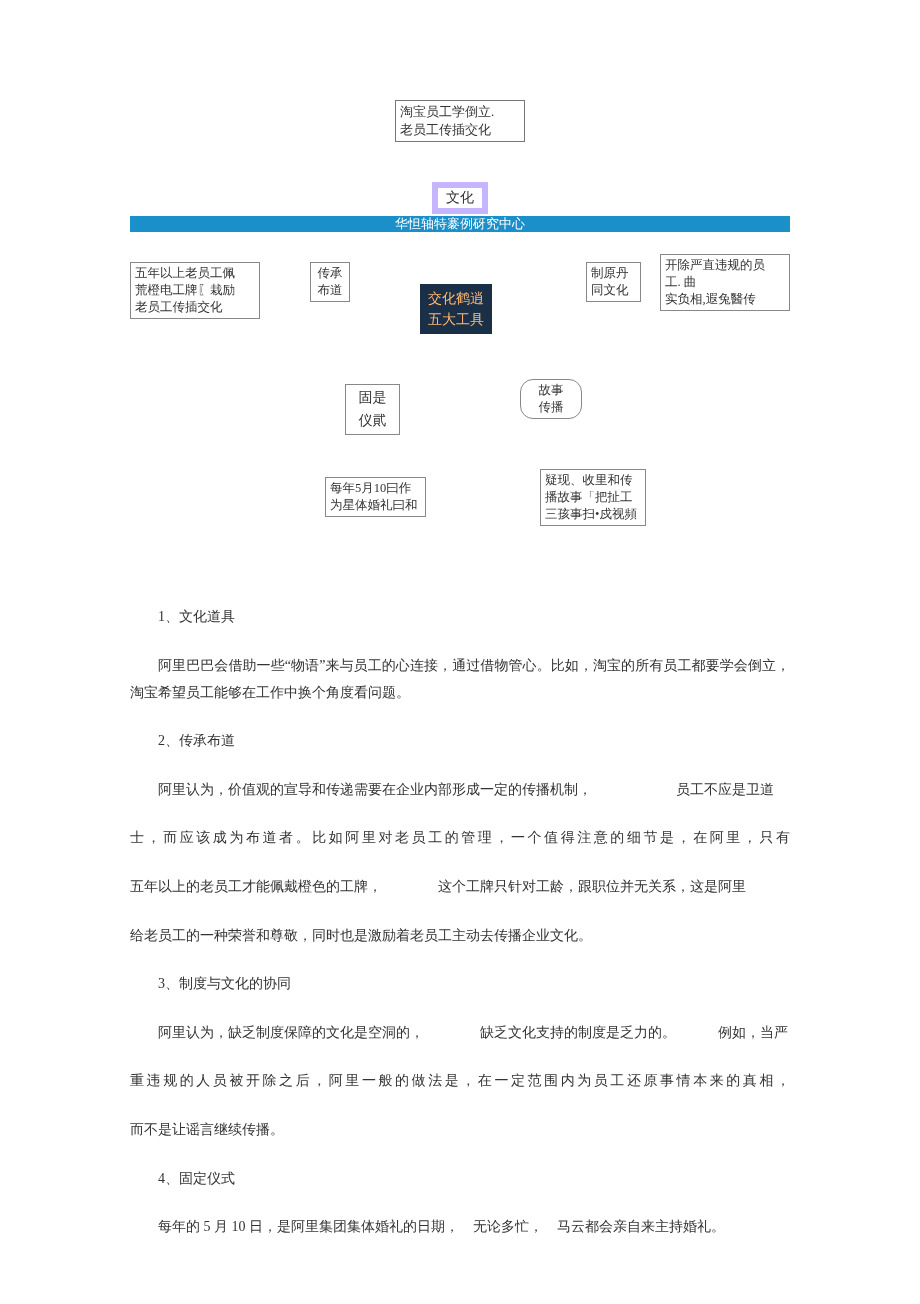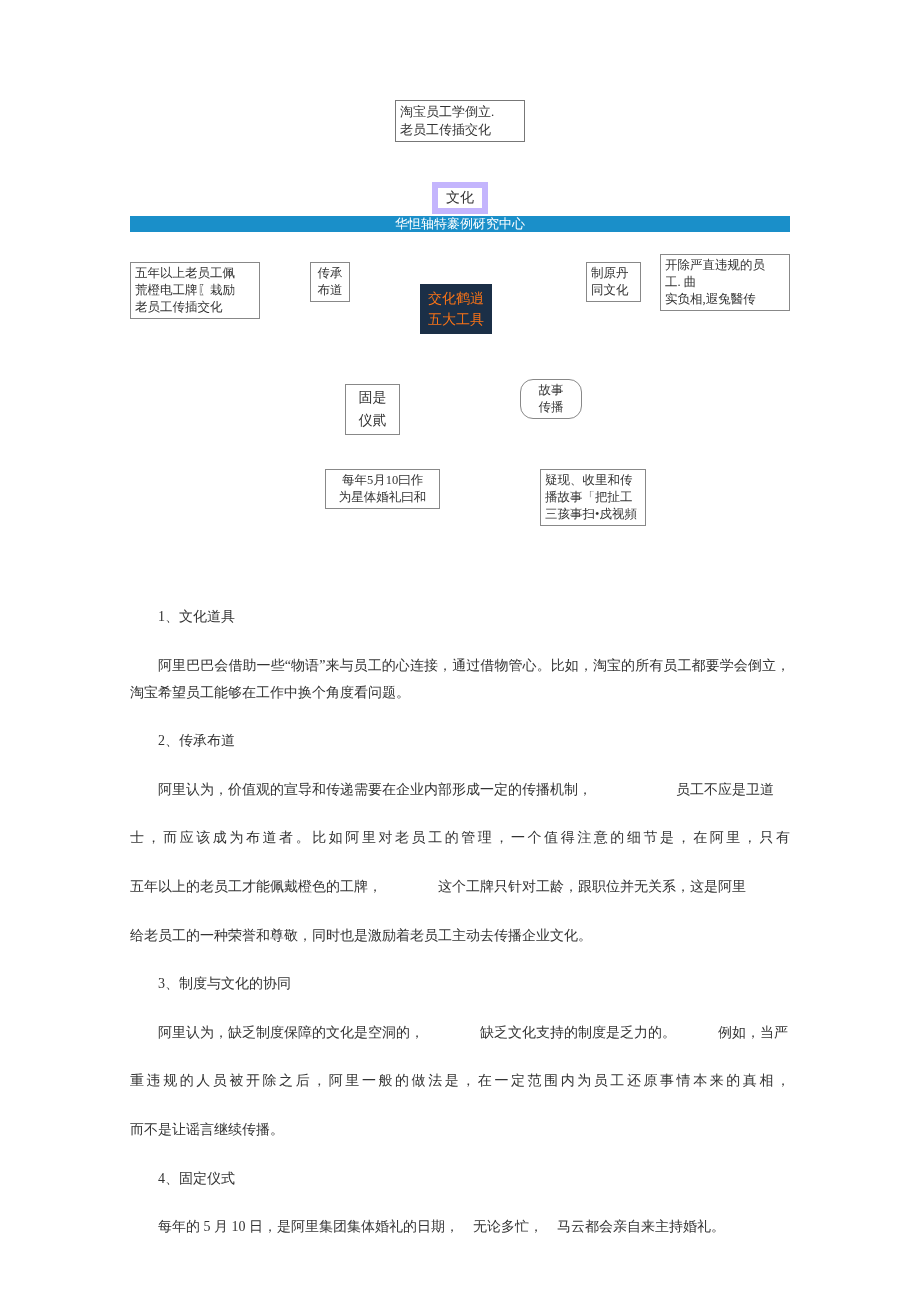--- a/index.html
+++ b/index.html
@@ -46,21 +46,21 @@
     border: 1px solid #888;
     background: #fff;
     font-size: 12.5px;
     line-height: 1.35;
     padding: 2px 4px;
     box-sizing: border-box;
   }
   .center-box {
     position: absolute;
     background: #1b2f47;
-    color: #f97316;
+    color: #fdba74;
     font-size: 14px;
     padding: 4px 8px;
     text-align: center;
     line-height: 1.5;
   }
   .body-text { margin-top: 10px; }
   .body-text p {
     margin: 0 0 22px 0;
     line-height: 1.9;
     text-align: justify;
@@ -92,21 +92,21 @@
 同文化</div>
     <div class="dbox" style="left:530px; top:0px; width:130px; white-space:pre-line;">开除严直违规的员
 工. 曲
 实负相,遐兔醫传</div>
 
     <div class="dbox" style="left:215px; top:130px; width:55px; white-space:pre-line; text-align:center; font-size:14px; line-height:1.6;">固是
 仪貮</div>
     <div class="dbox" style="left:390px; top:125px; width:62px; white-space:pre-line; text-align:center;border-radius:13px;">故事
 传播</div>
 
-    <div class="dbox" style="left:195px; top:215px; width:115px; white-space:pre-line;text-align:center;">每年5月10曰作
+    <div class="dbox" style="left:195px; top:223px; width:101px; white-space:pre-line;">每年5月10曰作
 为星体婚礼曰和</div>
     <div class="dbox" style="left:410px; top:215px; width:106px; white-space:pre-line;">疑现、收里和传
 播故事「把扯工
 三孩事扫•戍视頻</div>
   </div>
 
   <div class="body-text">
     <p class="indent">1、文化道具</p>
     <p class="indent">阿里巴巴会借助一些“物语”来与员工的心连接，通过借物管心。比如，淘宝的所有员工都要学会倒立，淘宝希望员工能够在工作中换个角度看问题。</p>
 

